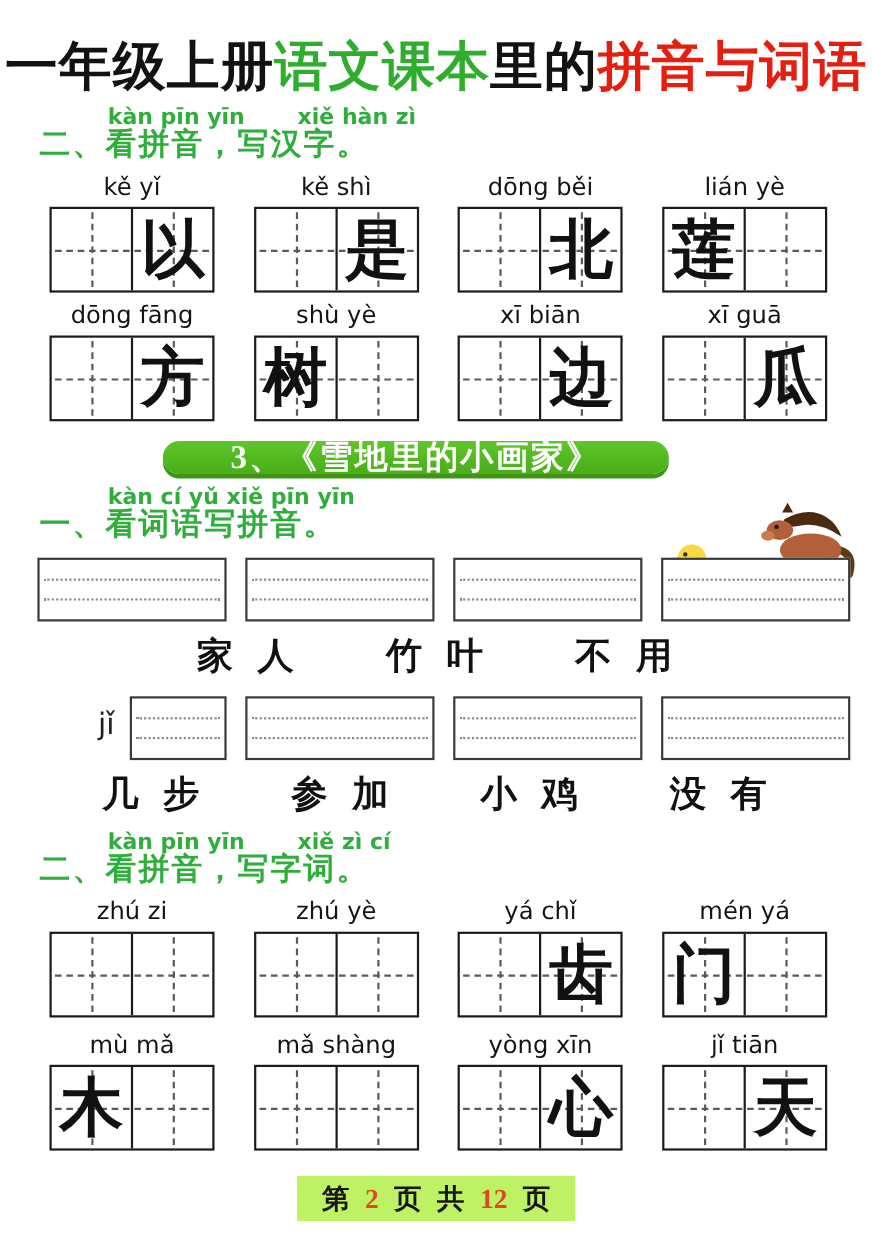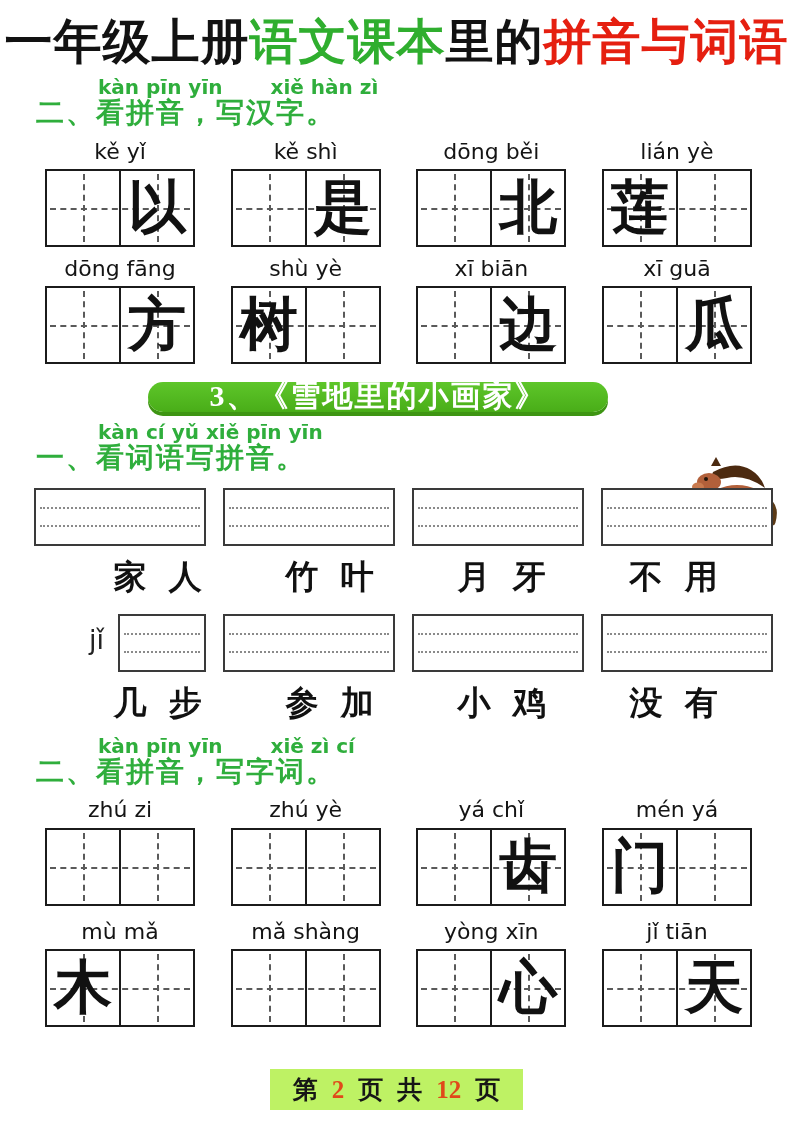--- a/index.html
+++ b/index.html
@@ -3,21 +3,21 @@
 <meta charset="utf-8">
 <style>
   html,body{margin:0;padding:0;background:#e9e9e9;}
   .page{
     width:793px;height:1122px;margin:0 auto;background:#ffffff;
     position:relative;overflow:hidden;
     font-family:"Liberation Sans","DejaVu Sans",sans-serif;
   }
   
   .title{
-    padding-top:17px;text-align:center;
+    padding-top:36px;text-align:center;
     font-family:"Liberation Serif","DejaVu Serif",serif;
     font-size:48px;font-weight:900;line-height:1.05;letter-spacing:1px;
     color:#121212;white-space:nowrap;
   }
   .title .t-green{color:#2fae2e;}
   .title .t-red{color:#e51f10;}
   
   .sec{margin:10px 0 0 36px;color:#2fae3c;}
   .sec .py{
     margin-left:62px;font-size:20px;font-weight:bold;
@@ -72,21 +72,21 @@
     content:"";position:absolute;left:4px;right:4px;border-top:2px dotted #8a8a8a;
   }
   .pbox::before{top:17px;}
   .pbox::after{top:35px;}
   .pbox.small{width:88px;}
   .jcol{width:172px;display:flex;align-items:center;justify-content:flex-end;}
   .jtext{
     font-size:27px;color:#222;margin-right:14px;margin-bottom:8px;
     font-family:"DejaVu Sans",sans-serif;
   }
-  .wordrow{display:flex;justify-content:flex-end;padding:0 30px 0 34px;margin-top:9px;}
+  .wordrow{display:flex;justify-content:center;padding:0 30px 0 34px;margin-top:9px;}
   .word{
     width:172px;text-align:center;font-size:33px;font-weight:900;letter-spacing:7px;
     font-family:"Liberation Serif","DejaVu Serif",serif;color:#111;white-space:nowrap;
   }
   
   .footer{position:absolute;left:0;right:0;bottom:12px;text-align:center;}
   .chip{
     display:inline-block;background:#bef264;padding:4px 16px;
     font-size:25px;font-weight:900;color:#161616;
     font-family:"Liberation Serif","DejaVu Serif",serif;
@@ -248,21 +248,20 @@
 
   <div class="pinrow">
     <div class="pbox"></div>
     <div class="pbox"></div>
     <div class="pbox"></div>
     <div class="pbox"></div>
   </div>
   <div class="wordrow">
     <div class="word">家 人</div>
     <div class="word">竹 叶</div>
-    <div class="word">月 牙</div>
     <div class="word">不 用</div>
   </div>
 
   <div class="pinrow">
     <div class="jcol">
       <span class="jtext">jǐ</span>
       <div class="pbox small"></div>
     </div>
     <div class="pbox"></div>
     <div class="pbox"></div>

